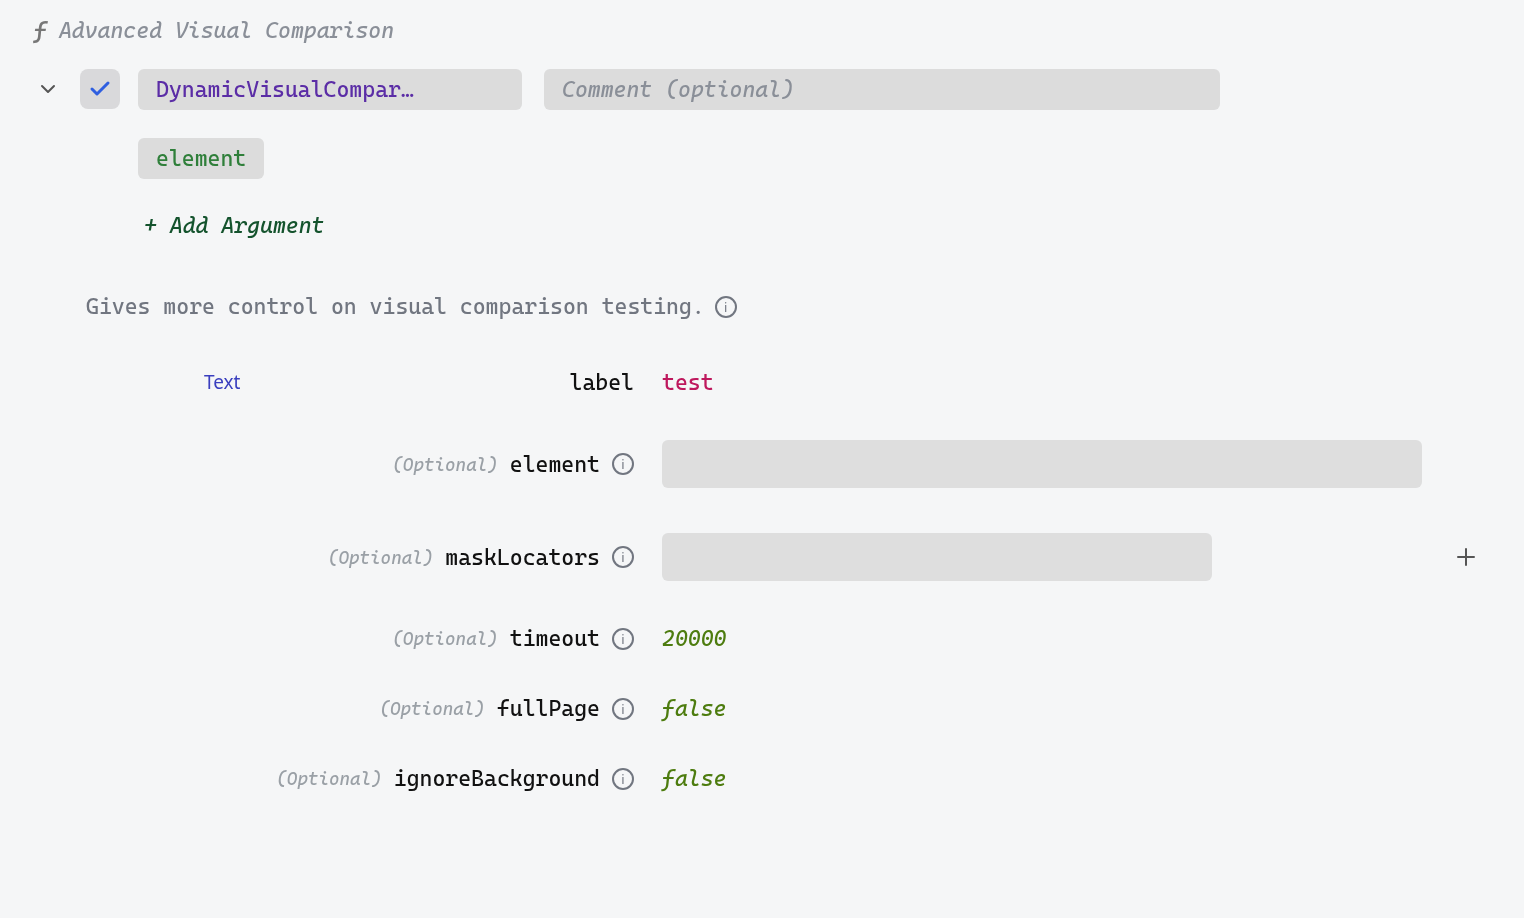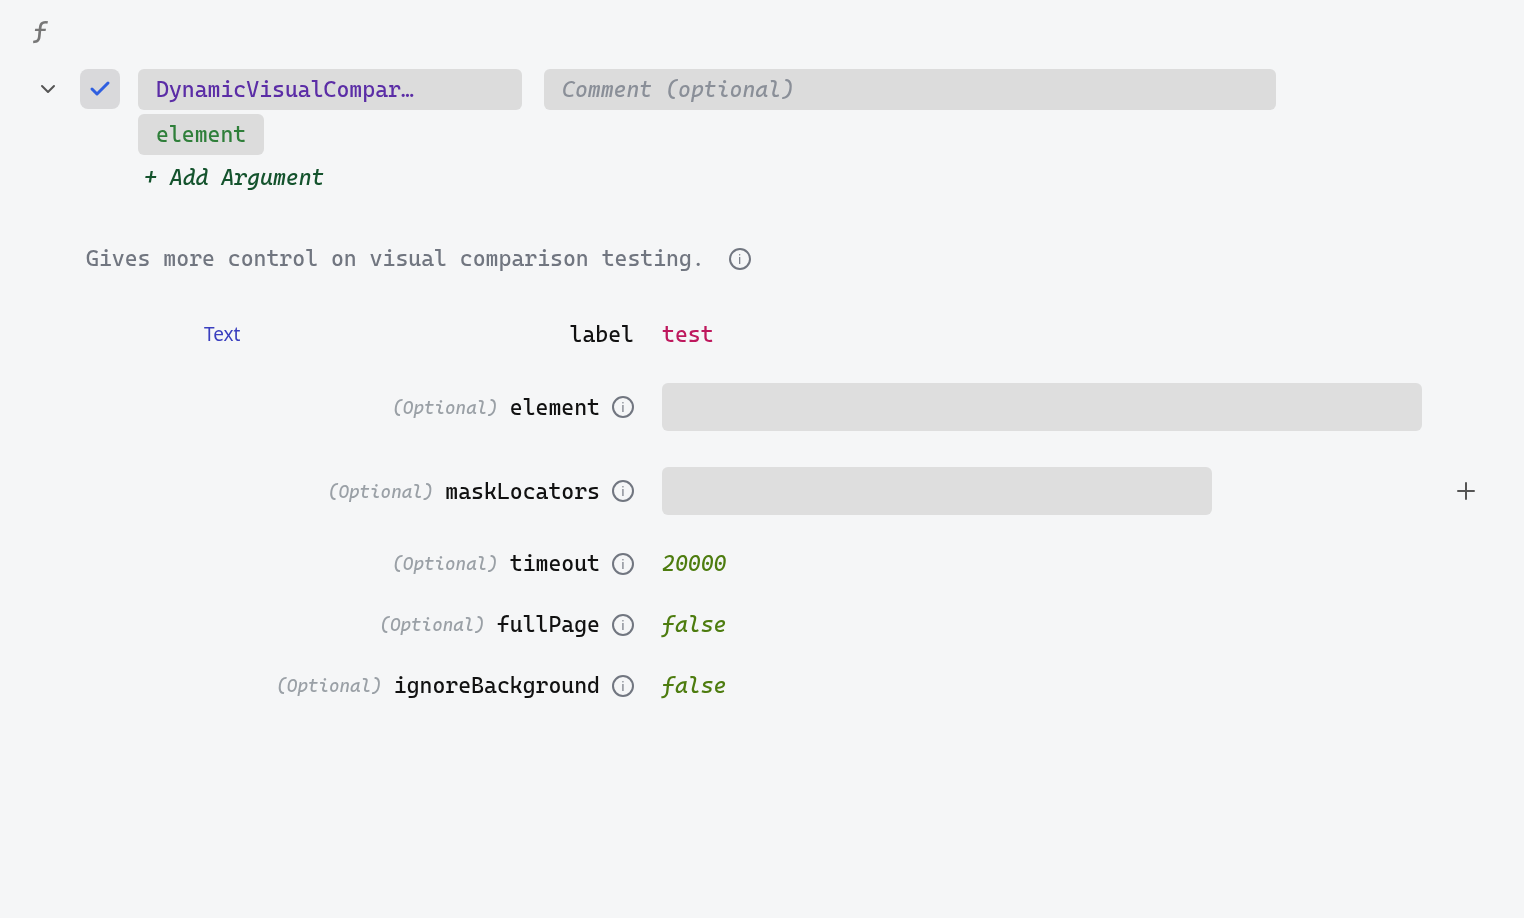--- a/index.html
+++ b/index.html
@@ -48,57 +48,57 @@
     background: #d9d9db;
     display: flex;
     align-items: center;
     justify-content: center;
     color: #2f5fe0;
     flex: 0 0 auto;
   }
   .pills-col {
     display: flex;
     flex-direction: column;
-    gap: 4px;
+    gap: 28px;
     flex: 0 0 auto;
   }
   .pill-row {
     display: flex;
     gap: 22px;
     align-items: center;
   }
   .pill {
     background: #dcdcdc;
     border-radius: 6px;
     padding: 8px 18px;
     font-family: inherit;
     font-size: 22px;
     white-space: nowrap;
   }
   .pill.keyword { color: #5b2da6; width: 384px; overflow: hidden; text-overflow: ellipsis; }
   .pill.comment {
     color: #8a8f98;
     font-style: italic;
-    width: 732px;
+    width: 676px;
   }
   .pill.argname { color: #2a5fb8; }
   .pill.argval  { color: #2f7f3a; }
   .add-arg {
     color: #14532d;
     font-style: italic;
     padding: 6px 6px;
   }
   .description {
     margin-top: 50px;
     margin-left: 52px;
     color: #717680;
     font-size: 22px;
     display: flex;
     align-items: center;
-    gap: 24px;
+    gap: 10px;
     text-align: center;
   }
   .info-icon {
     width: 22px;
     height: 22px;
     border: 2px solid #717680;
     border-radius: 50%;
     display: inline-flex;
     align-items: center;
     justify-content: center;
@@ -106,21 +106,21 @@
     font-style: normal;
     color: #717680;
     font-family: system-ui, sans-serif;
     flex: 0 0 auto;
   }
   
   .params {
     margin-top: 50px;
     display:flex;
     flex-direction:column;
-    gap: 36px;
+    gap: 45px;
   }
   .param-row {
     display: grid;
     grid-template-columns: 600px 1fr 40px;
     align-items: center;
     gap: 28px;
   }
   .param-label-wrap {
     display: flex;
     justify-content: flex-end;
@@ -166,20 +166,21 @@
   }
   .row-label { grid-template-columns: 600px auto 1fr; }
 </style>
 </head>
 <body>
 
 <div class="card">
 
   <div class="title-row">
     <span class="f-glyph">f</span>
+    <span>Advanced Visual Comparison</span>
   </div>
 
   <div class="row1">
     <div class="chevron">
       <svg width="20" height="20" viewBox="0 0 20 20" fill="none">
           <path d="M4 7l6 6 6-6" stroke="#555" stroke-width="2" stroke-linecap="round" stroke-linejoin="round"></path>
         </svg>
     </div>
     <div class="checkbox">
       <svg width="24" height="24" viewBox="0 0 24 24" fill="none">

